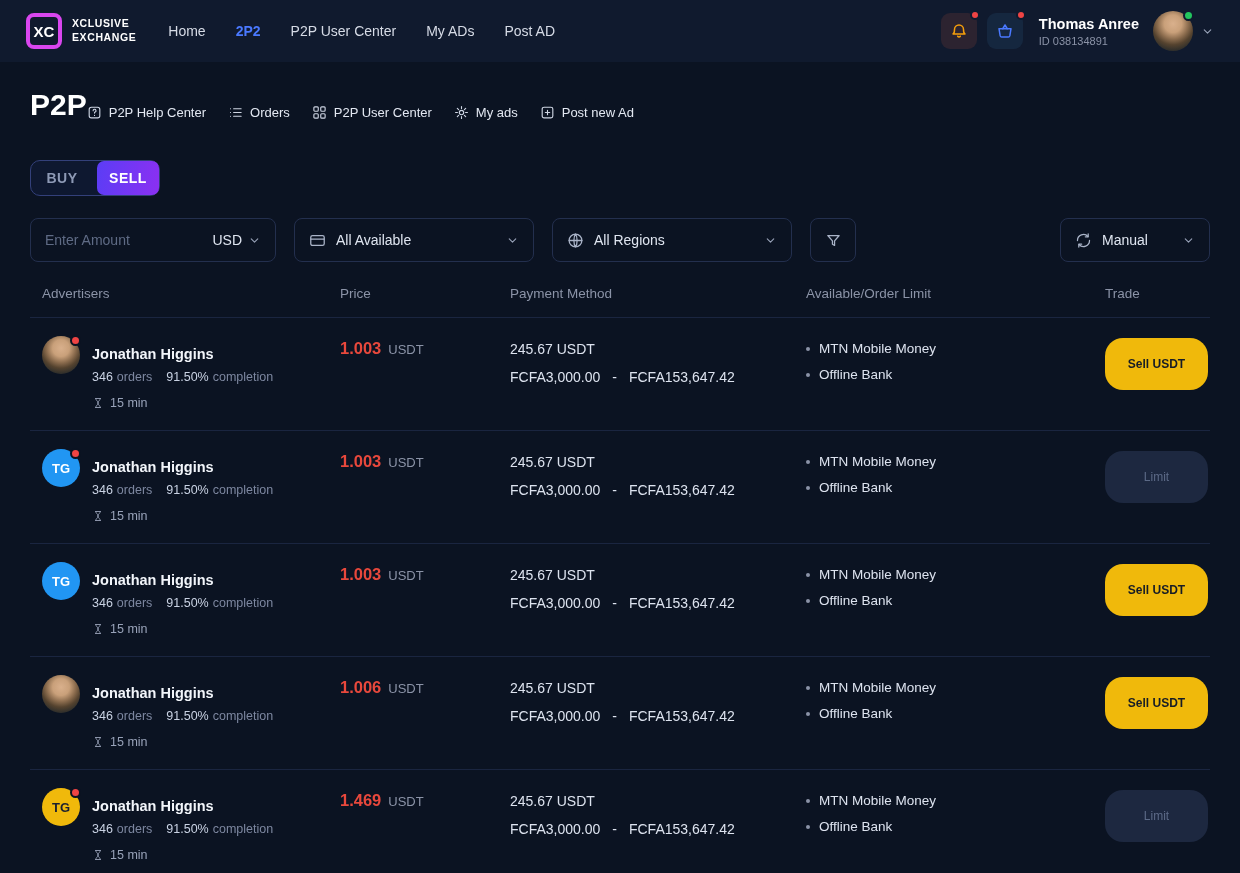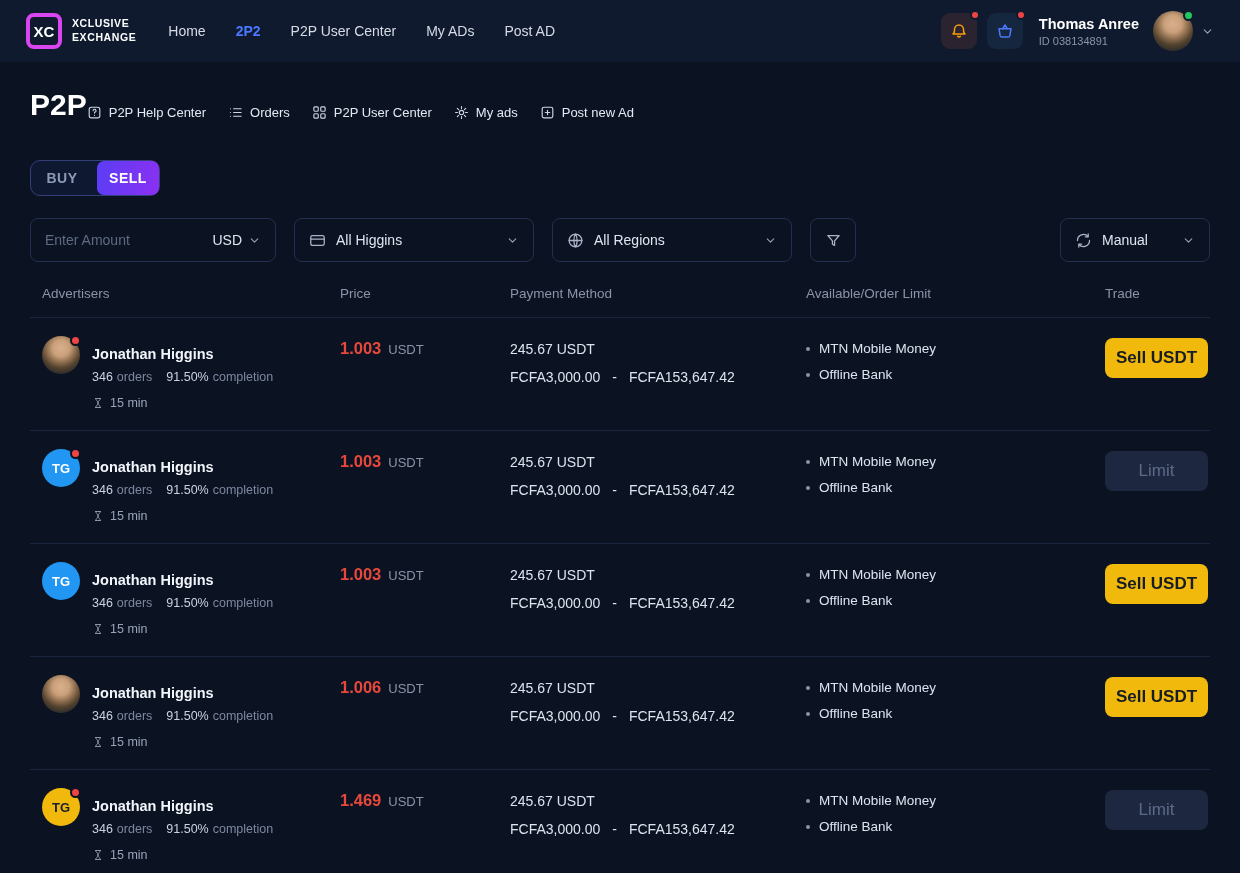--- a/index.html
+++ b/index.html
@@ -88,21 +88,21 @@
   .price-cur{font-size:13px;color:#8b93a7}
 
   .avail{font-size:14px;color:#dde3ef;padding-top:5px}
   .avail-range{margin-top:12px;display:flex;gap:12px}
 
   .pay{display:flex;flex-direction:column;gap:11px;font-size:13.5px;color:#dde3ef;padding-top:5px}
   .pay-item{display:flex;align-items:center;gap:9px}
   .bullet{width:4px;height:4px;border-radius:50%;background:#8b93a7;flex:none}
 
   .trade-cell{padding-top:2px}
-  .trade-btn{width:103px;height:40px;border:none;border-radius:8px;font-size:17px;font-family:inherit;cursor:pointer}
+  .trade-btn{width:103px;height:52px;border:none;border-radius:18px;font-size:12px;font-family:inherit;cursor:pointer}
   .btn-sell{background:var(--trade-yellow,#f0b90b);color:#171c26;font-weight:bold}
   .btn-limit{background:#1d2840;color:#5c6a87}
 </style>
 </head>
 <body>
 
 <header class="navbar">
   <div class="logo">
     <div class="logo-box">XC</div>
     <div class="logo-text">
@@ -211,21 +211,21 @@
             <path d="M6 9l6 6 6-6"></path>
           </svg>
       </span>
     </div>
 
     <div class="fbox select">
       <svg class="sm" viewBox="0 0 24 24">
           <rect x="2.5" y="5" width="19" height="14" rx="2.5"></rect>
           <path d="M2.5 10h19"></path>
         </svg>
-      <span class="lbl">All Higgins</span>
+      <span class="lbl">All Available</span>
       <svg class="chev" viewBox="0 0 24 24">
           <path d="M6 9l6 6 6-6"></path>
         </svg>
     </div>
 
     <div class="fbox select">
       <svg class="sm" viewBox="0 0 24 24">
           <circle cx="12" cy="12" r="9"></circle>
           <path d="M3 12h18M12 3c3 3.5 3 14.5 0 18M12 3c-3 3.5-3 14.5 0 18"></path>
         </svg>

